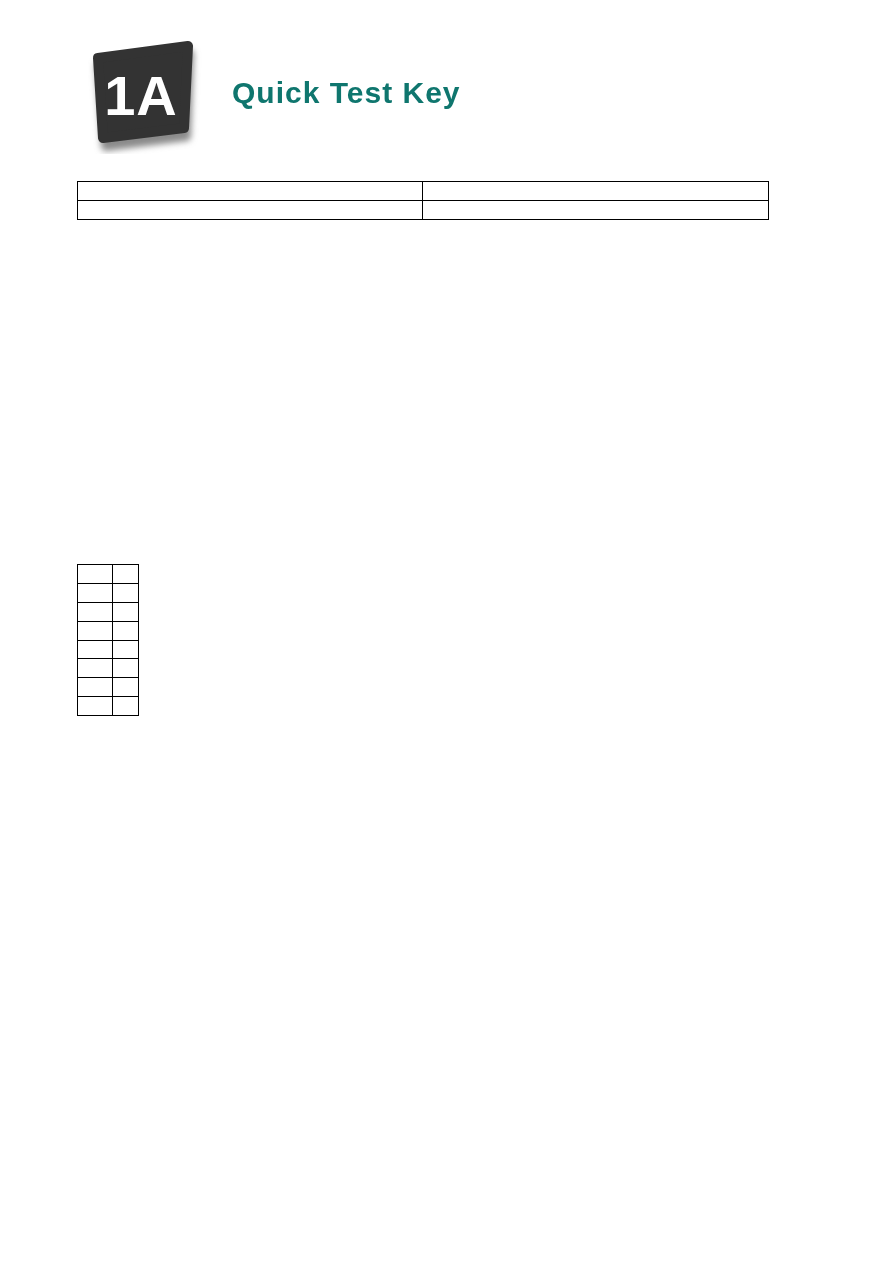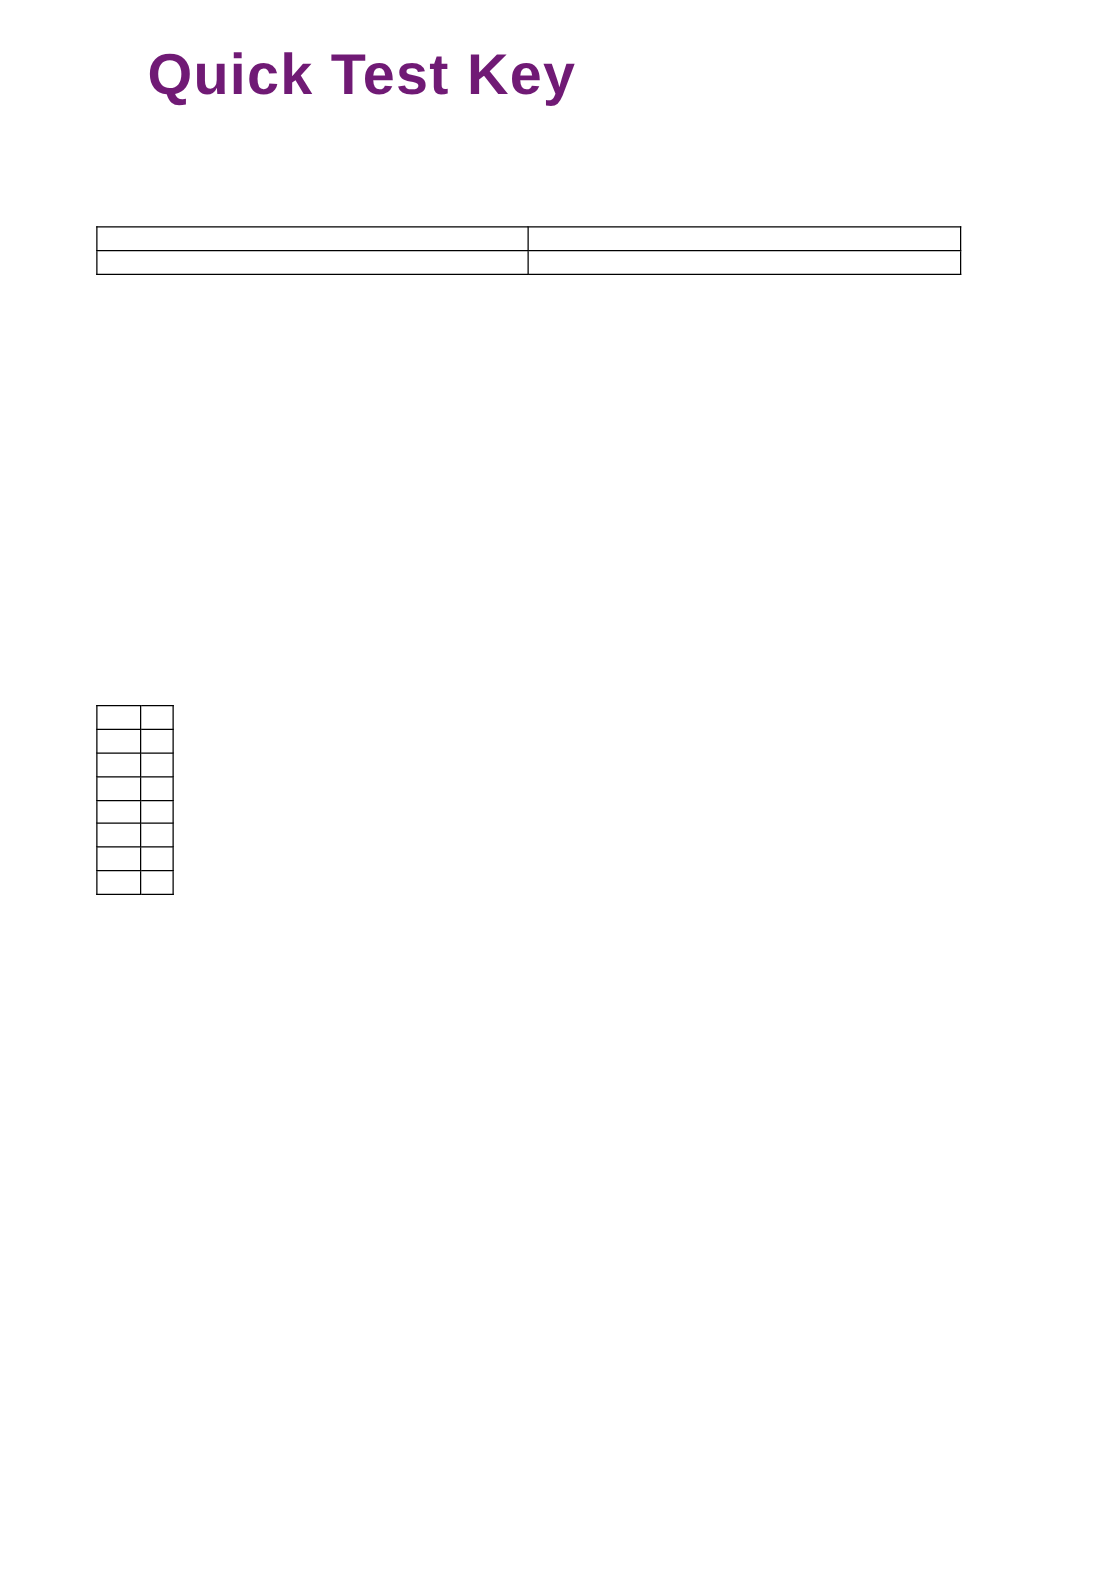--- a/index.html
+++ b/index.html
@@ -38,24 +38,24 @@
     justify-content: center;
     color: #ffffff;
     font-size: 56px;
     font-weight: bold;
     letter-spacing: 1px;
     font-family: "Liberation Sans", sans-serif;
   }
   .page-title {
     margin-left: 30px;
     margin-top: -6px;
-    font-size: 46px;
+    font-size: 30px;
     font-weight: bold;
     letter-spacing: 1px;
-    color: #701a75;
+    color: #0f766e;
     font-family: "Liberation Sans", sans-serif;
     text-align: center;
   }
 
   
   table { border-collapse: collapse; table-layout: fixed; }
   .score-table {
     position: absolute;
     left: 77px;
     top: 181px;
@@ -85,20 +85,34 @@
   }
   .answer-table col.c1 { width: 35px; }
   .answer-table col.c2 { width: 26px; }
 </style>
 </head>
 <body>
 
 <div class="page">
 
   <div class="header">
+    <div class="badge-wrap">
+      <svg width="114" height="116" viewBox="0 0 114 116">
+        <defs>
+          <filter id="softblur" x="-30%" y="-30%" width="160%" height="160%">
+            <feGaussianBlur stdDeviation="3.2"></feGaussianBlur>
+          </filter>
+        </defs>
+
+        <path d="M10,22 L99,10 L96,92 L16,102 Z" fill="#8a8a8a" stroke="#8a8a8a" stroke-width="10" stroke-linejoin="round" filter="url(#softblur)" transform="translate(2,6)"></path>
+
+        <path d="M10,20 L100,8 L96,90 L15,100 Z" fill="#333333" stroke="#333333" stroke-width="10" stroke-linejoin="round"></path>
+      </svg>
+      <div class="badge-label">1A</div>
+    </div>
     <h1 class="page-title">Quick Test Key</h1>
   </div>
 
   <table class="score-table">
     <colgroup>
         <col class="c1">
         <col class="c2">
       </colgroup>
     <tbody>
       <tr>

